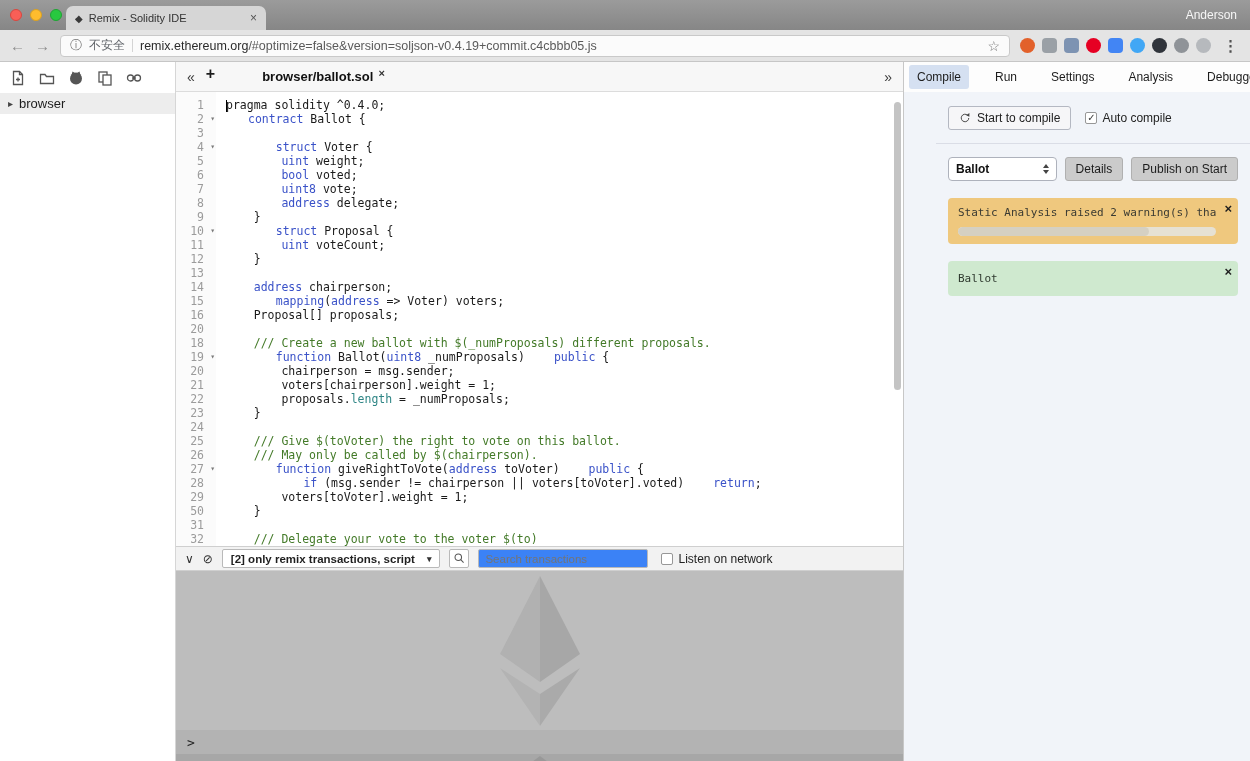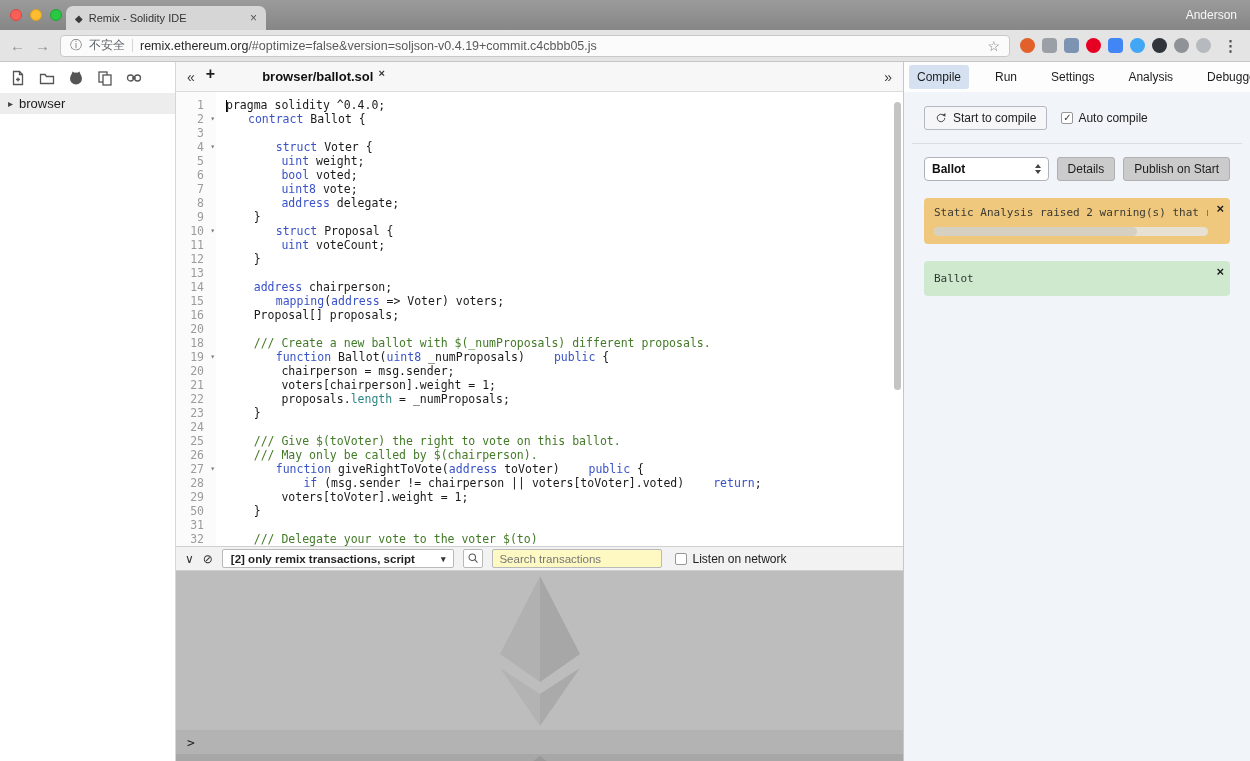--- a/index.html
+++ b/index.html
@@ -63,45 +63,45 @@
   .tok-p { color:#1a1a1a; }
   .tok-k { color:var(--keyword);margin-left:22px; }
   .tok-t { color:var(--type); }
   .tok-c { color:var(--comment); }
   .tok-b { color:var(--builtin); }
   .vscroll { position:absolute; right:2px; top:10px; width:7px; height:288px; background:#c4c4c4; border-radius:4px; }
 
   .terminal-header { flex:0 0 25px; background:#f2f2f2; border-top:1px solid #cfcfcf; border-bottom:1px solid #cfcfcf;
     display:flex; align-items:center; gap:9px; padding:0 9px; }
   .th-icon { color:#2f2f2f; font-size:12px; line-height:1; }
-  .tdropdown { border:1px solid #b9b9b9; background:#fff; border-radius:2px; height:19px; display:flex; align-items:center; gap:26px;
+  .tdropdown { border:1px solid #b9b9b9; background:#fff; border-radius:2px; height:19px; display:flex; align-items:center; gap:12px;
     padding:0 8px; font-size:11.5px; font-weight:bold; color:#1f1f1f; }
   .dd-caret { font-size:9px; color:#333; }
   .search-btn { width:20px; height:19px; border:1px solid #b9b9b9; background:#fff; border-radius:2px; display:inline-flex; align-items:center; justify-content:center; }
-  .search-input { width:170px; height:19px; border:1px solid #b9b9b9; border-radius:2px; background:#fef9c3; font-family:"Liberation Sans",sans-serif;
+  .search-input { width:170px; height:19px; border:1px solid #b9b9b9; border-radius:2px; background:#3b82f6; font-family:"Liberation Sans",sans-serif;
     font-size:11.5px; color:#333; padding:0 6px; outline:none; }
   .cbx { width:12px; height:12px; border:1px solid #979797; background:#fff; border-radius:2px; display:inline-flex; align-items:center; justify-content:center;
     font-size:10px; line-height:1; color:#3b3b3b; }
   .listen-wrap { display:flex; align-items:center; gap:5px; margin-left:4px; }
   .listen-label { font-size:12px; color:#222; }
 
   .terminal-body { flex:0 0 190px; background:#bdbdbd; display:flex; flex-direction:column; min-height:0; }
   .watermark { flex:1; display:flex; align-items:center; justify-content:center; overflow:hidden; }
   .prompt-row { flex:0 0 24px; background:#b3b3b3; display:flex; align-items:center; padding:0 11px;
     font-family:"DejaVu Sans Mono","Liberation Mono",monospace; font-size:13px; color:#1f1f1f; }
   .bottom-strip { flex:0 0 7px; background:#a7a7a7; position:relative; overflow:hidden; }
   .eth-tip { position:absolute; left:50%; transform:translateX(-50%); top:2px; width:0; height:0;
     border-left:16px solid transparent; border-right:16px solid transparent; border-bottom:12px solid #989898; }
 
   
   .right-col { flex:1; border-left:1px solid #c7c7c7; background:#f1f4f9; display:flex; flex-direction:column; min-width:0; }
   .panel-tabs { flex:0 0 30px; background:#fdfdfd; display:flex; align-items:center; gap:18px; padding:0 5px; font-size:12px; color:#1c1c1c; }
   .ptab { padding:5px 8px; border-radius:3px; white-space:nowrap; }
   .ptab.active { background:var(--active_tab_bg); }
-  .panel-content { flex:1; padding:14px 20px; overflow:hidden; }
+  .panel-content { flex:1; padding:14px 12px; overflow:hidden;margin-left:32px; }
   .compile-row { display:flex; align-items:center; gap:14px; }
   .btn { display:inline-flex; align-items:center; gap:6px; border:1px solid #b4b8c2; background:#f6f6f8; border-radius:3px;
     padding:4px 10px; font-size:12px; color:#222; white-space:nowrap; }
   .gray-btn { border:1px solid #b0b0b0; background:#cbcbcb; border-radius:3px; padding:4px 10px; font-size:12px; color:#1d1d1d; white-space:nowrap; }
   .chk-wrap { display:flex; align-items:center; gap:5px; font-size:12px; color:#222; }
   .divider-h { border-top:1px solid #dadde6; margin:13px -12px; }
   .contract-row { display:flex; align-items:center; gap:8px; }
   .select { width:136px; height:24px; background:#fff; border:1px solid #aeb2bc; border-radius:4px; display:flex; align-items:center;
     justify-content:space-between; padding:0 7px; font-size:12px; font-weight:bold; color:#111; }
   .sel-arrows { display:flex; flex-direction:column; gap:2px; }

